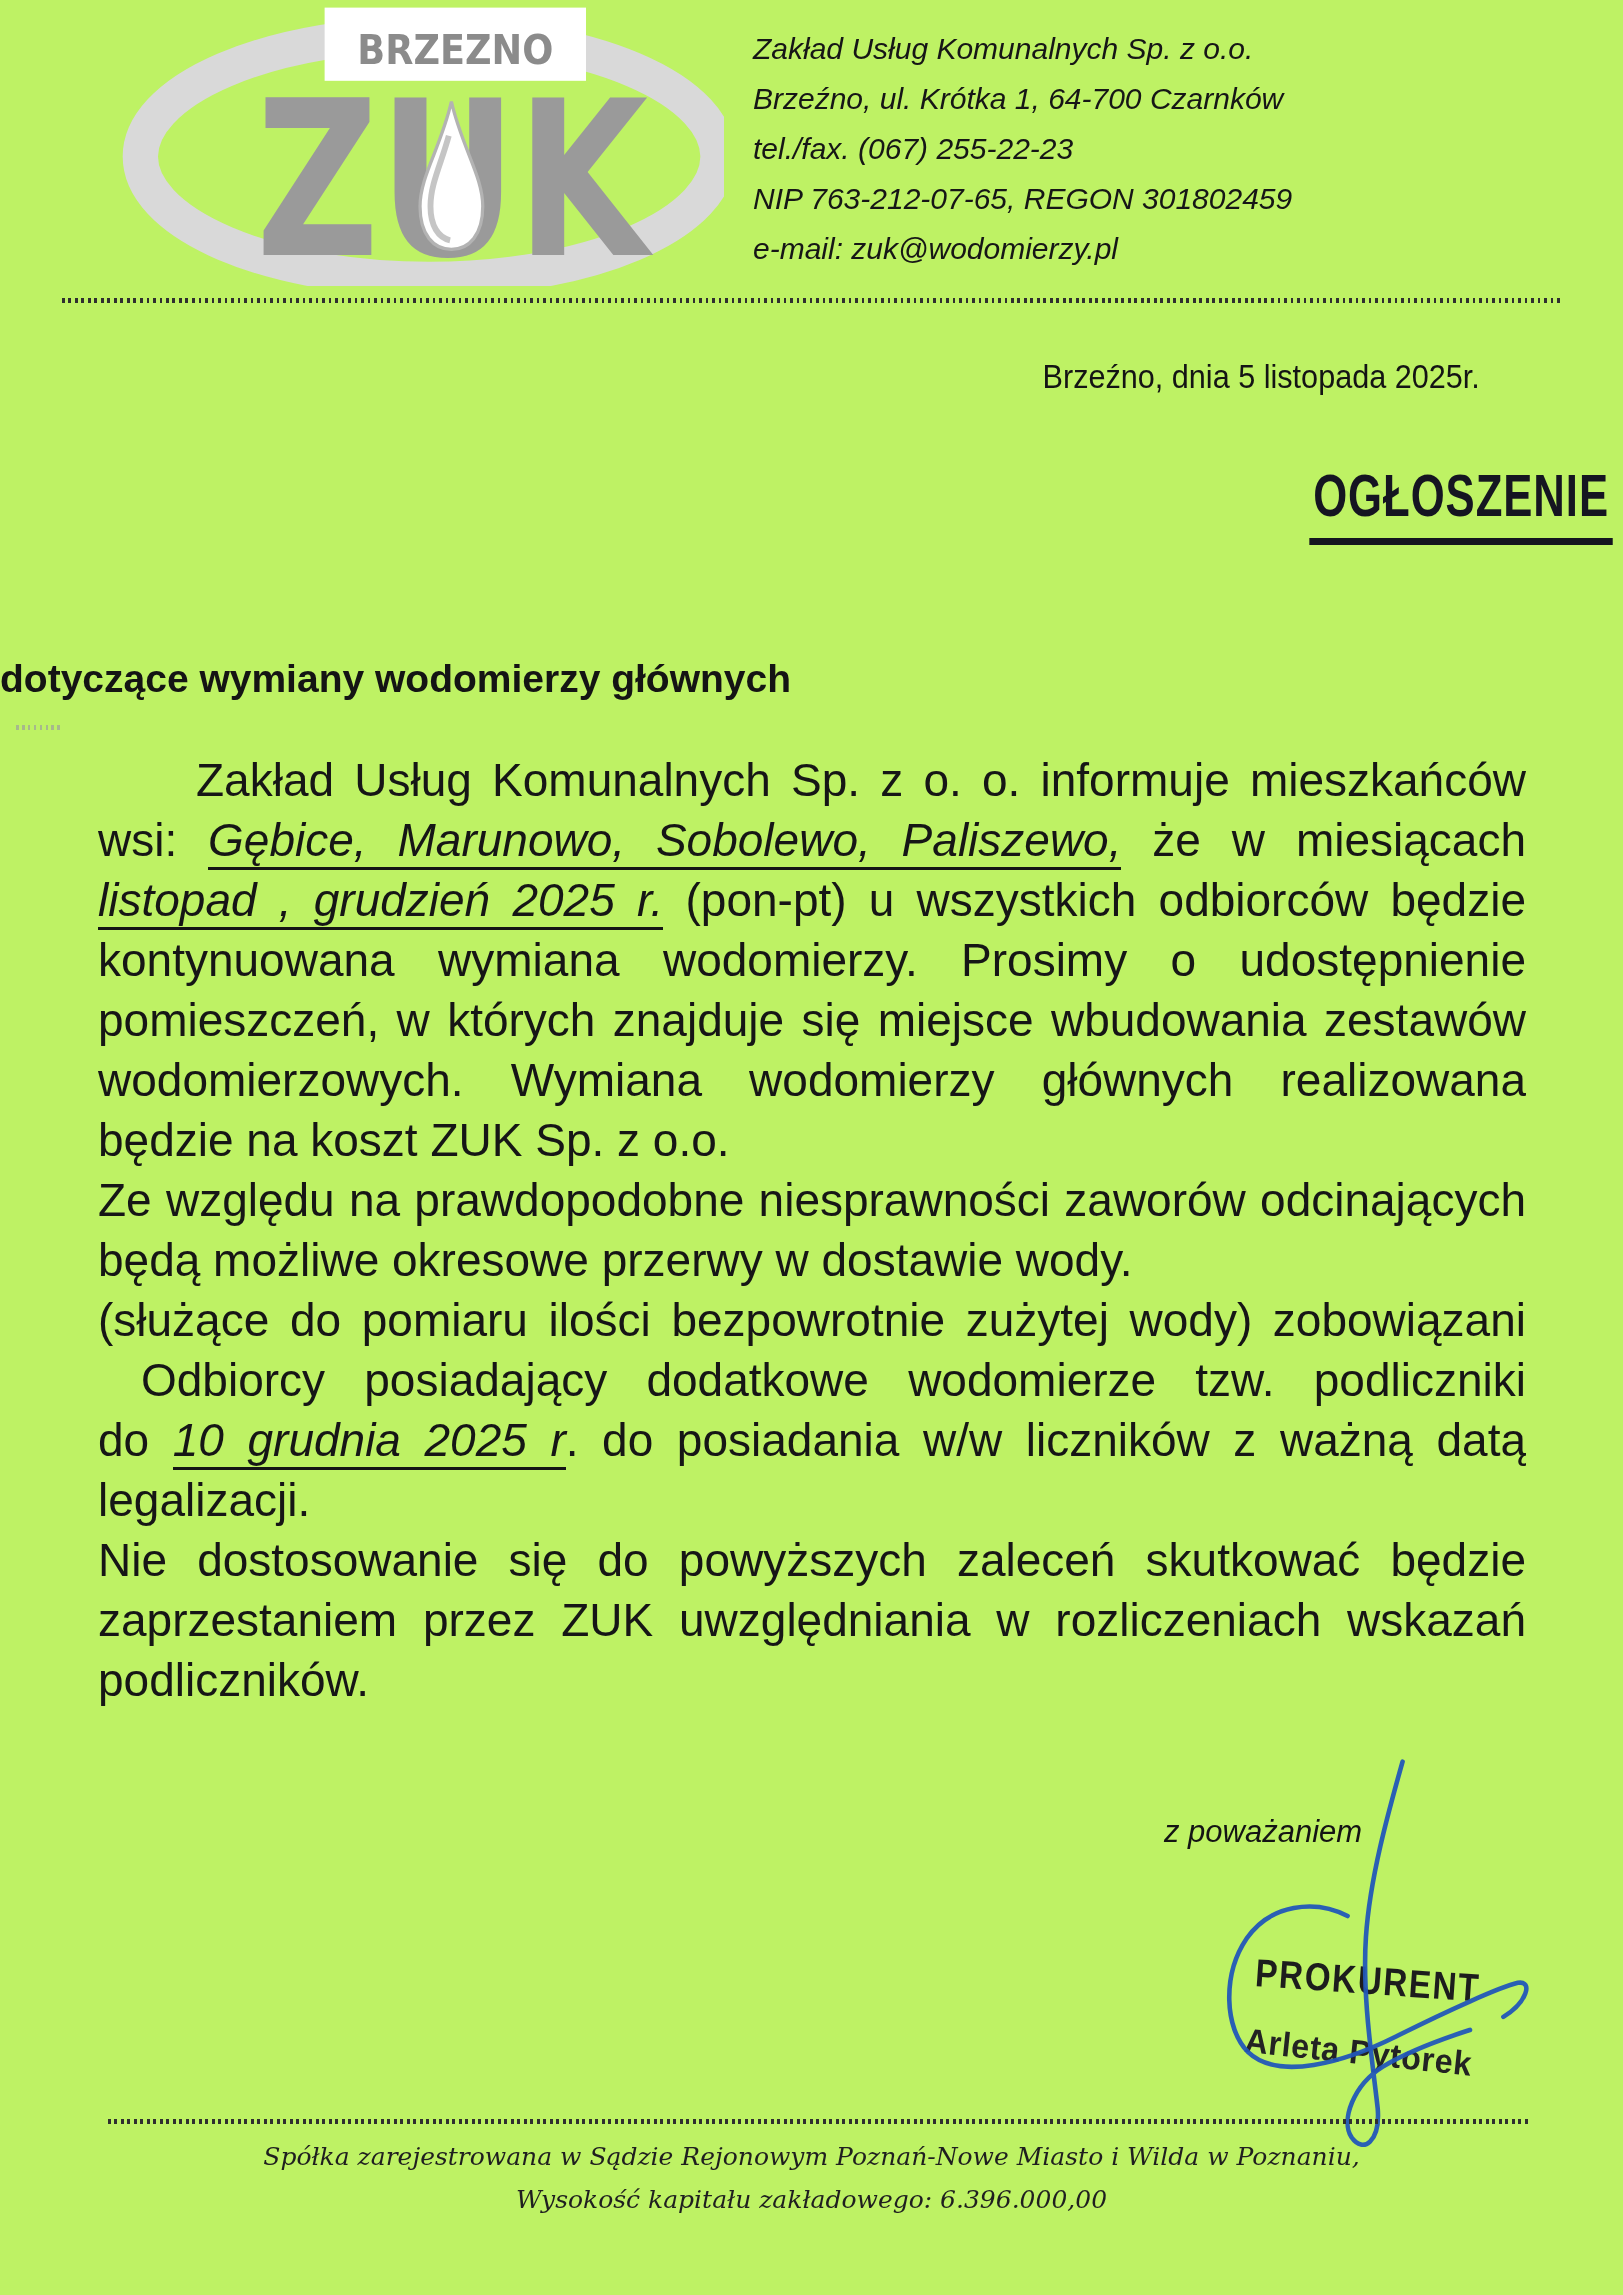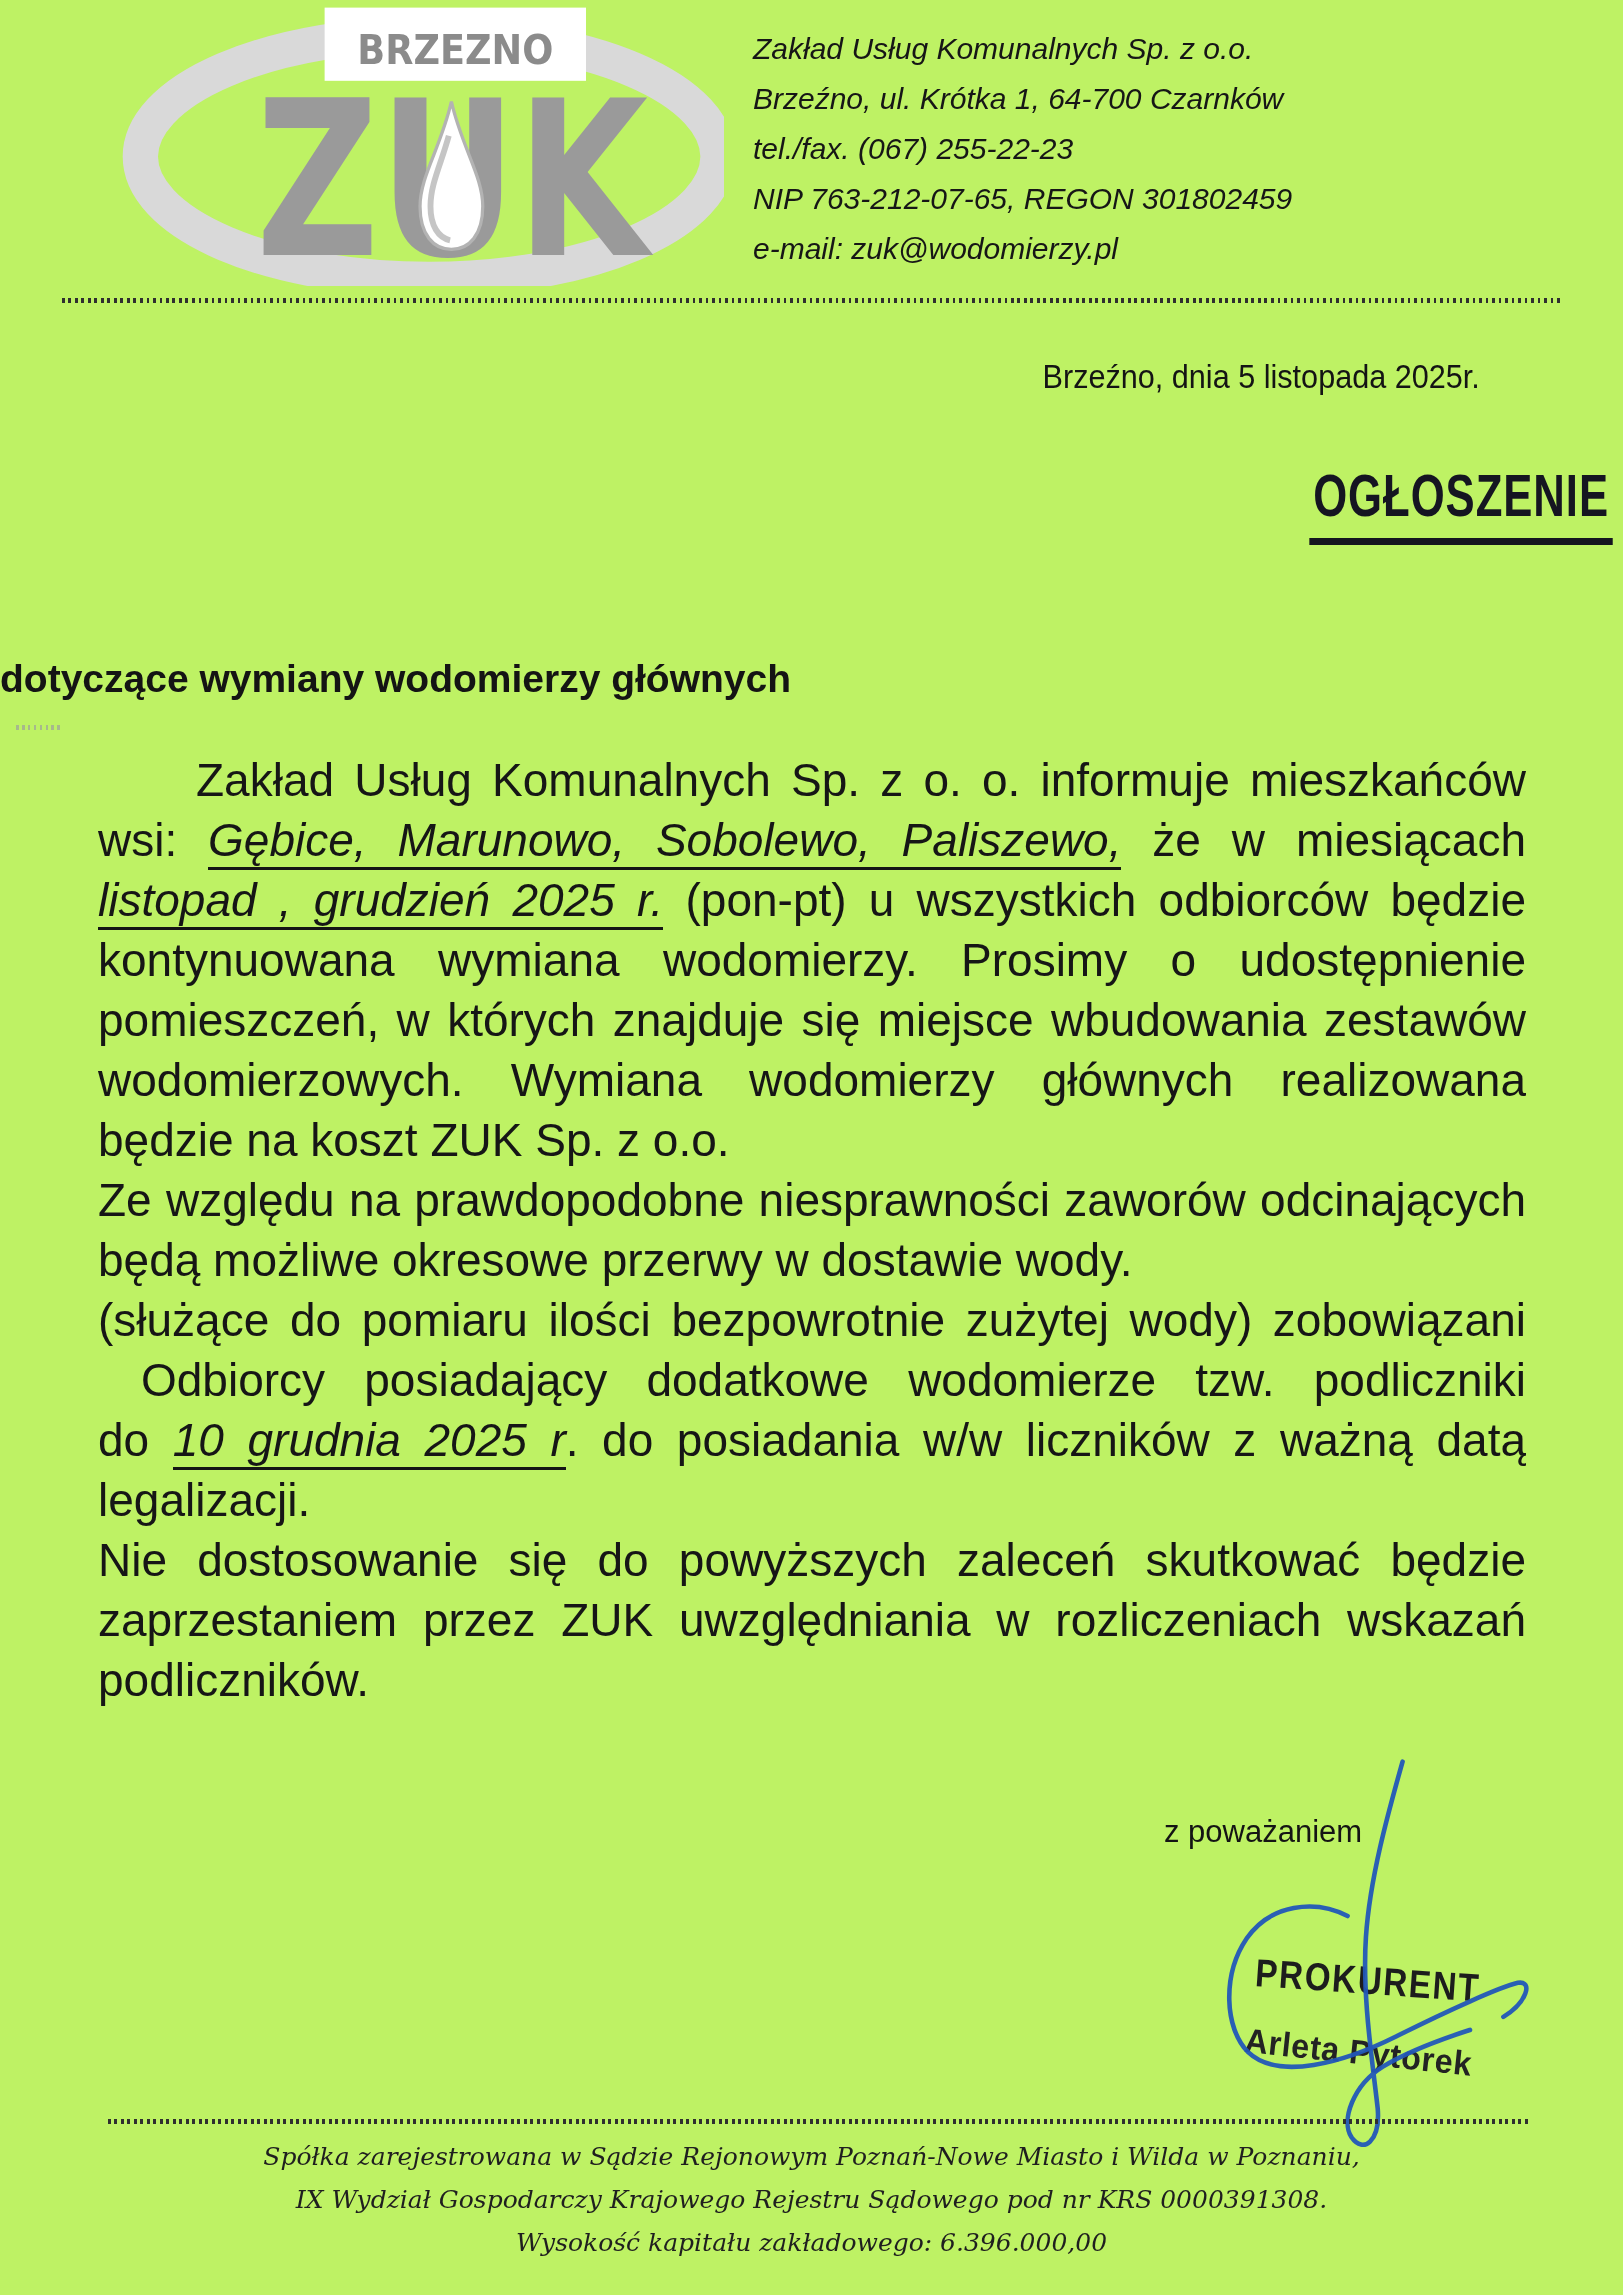--- a/index.html
+++ b/index.html
@@ -32,21 +32,21 @@
     padding:0 5.2px 7.9px;border-bottom:7.2px solid #15151f;
     transform:translateX(35px) scaleX(.74);
   }
   .subtitle{position:absolute;top:657px;left:0;width:1623px;text-align:left;font-size:39px;font-weight:bold;color:#141414;}
   
   .bodytext{position:absolute;left:98px;top:734px;width:1428px;font-size:46px;color:#161616;margin-top:16px;}
   .bline{height:60px;line-height:60px;overflow:hidden;}
   .bline.just{text-align:justify;text-align-last:justify;}
   .ul{border-bottom:3.9px solid var(--underline,#151515);padding-bottom:1.3px;font-style:italic;}
   
-  .closing{position:absolute;left:1164px;top:1814px;font-size:31px;color:#141414;}
+  .closing{position:absolute;left:1164px;top:1814px;font-size:31px;color:#141414;font-style:italic;}
   .stamp-role{
     position:absolute;left:1257px;top:1951px;font-size:39px;font-weight:bold;letter-spacing:2px;color:#1d1d1d;
     transform:rotate(4deg) scaleX(.85);transform-origin:0 0;
   }
   .stamp-name{
     position:absolute;left:1247px;top:2021px;font-size:34px;font-weight:bold;letter-spacing:0.7px;color:#232323;
     transform:rotate(6deg) scaleX(.95);transform-origin:0 0;
   }
   .signature{position:absolute;left:1172px;top:1721px;width:380px;height:432px;}
   .signature path{fill:none;stroke:var(--signature-blue,#2257b8);stroke-width:7px;stroke-linecap:round;opacity:.95;}
@@ -118,18 +118,17 @@
   <div class="stamp-name">Arleta Pytorek</div>
 
   <svg class="signature" viewBox="0 0 580 660">
     <path d="M352,62 C330,140 302,240 296,330 C290,420 306,520 314,592 C318,642 292,662 274,636 C257,610 277,556 322,528 C368,500 424,482 455,472"></path>
     <path d="M268,298 C218,272 150,280 114,332 C76,388 80,470 116,506 C162,550 262,522 342,482 C422,442 502,406 528,400 C552,396 542,430 506,452"></path>
   </svg>
 
   <div class="dotline bottom"></div>
   <div class="footer">
       <div>Spółka zarejestrowana w Sądzie Rejonowym Poznań-Nowe Miasto i Wilda w Poznaniu,</div>
-      <div>IX Wydział Gospodarczy Krajowego Rejestru Sądowego pod nr KRS 0000391308.</div>
       <div>Wysokość kapitału zakładowego: 6.396.000,00</div>
     </div>
 
 </div>
 
 
 </body></html>

